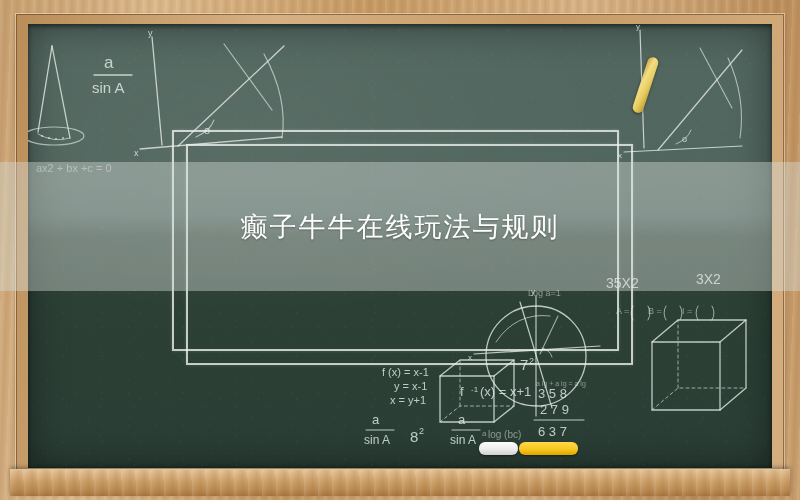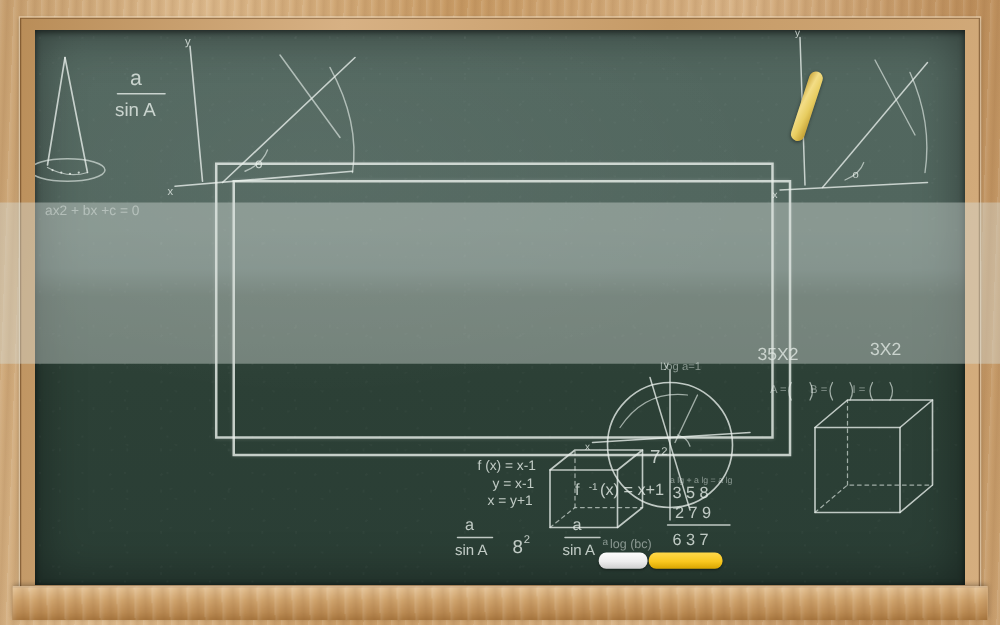--- a/index.html
+++ b/index.html
@@ -330,14 +330,15 @@
   </div>
 
   <div class="chalk-stick diag"></div>
 
   <div class="chalk-stick white-tray"></div>
   <div class="chalk-stick yellow-tray"></div>
 
   <div class="ledge"></div>
 
   <div class="band"></div>
+  <div class="band-title">癫子牛牛在线玩法与规则</div>
 
 </div>
 
 </body></html>

